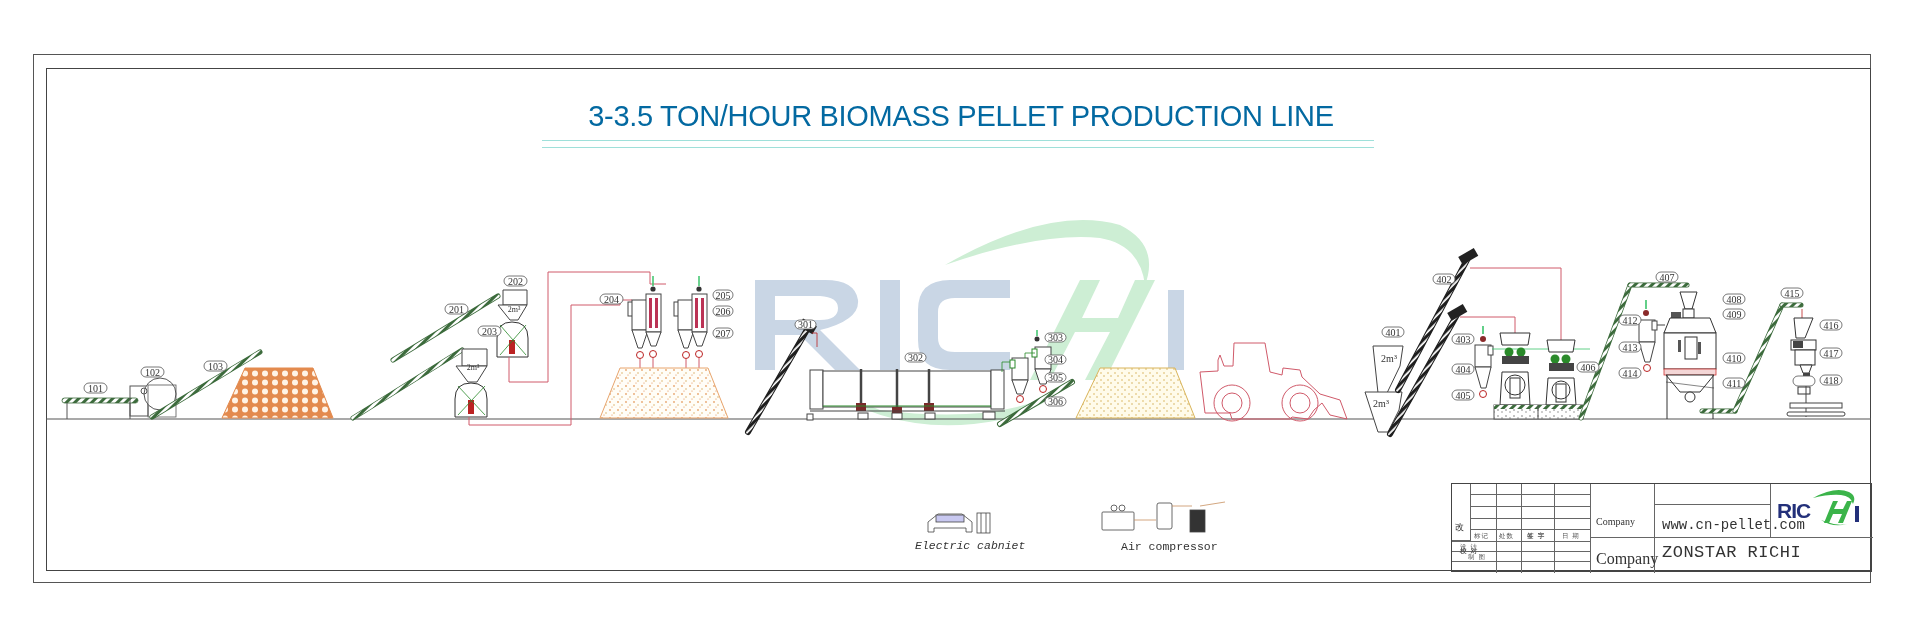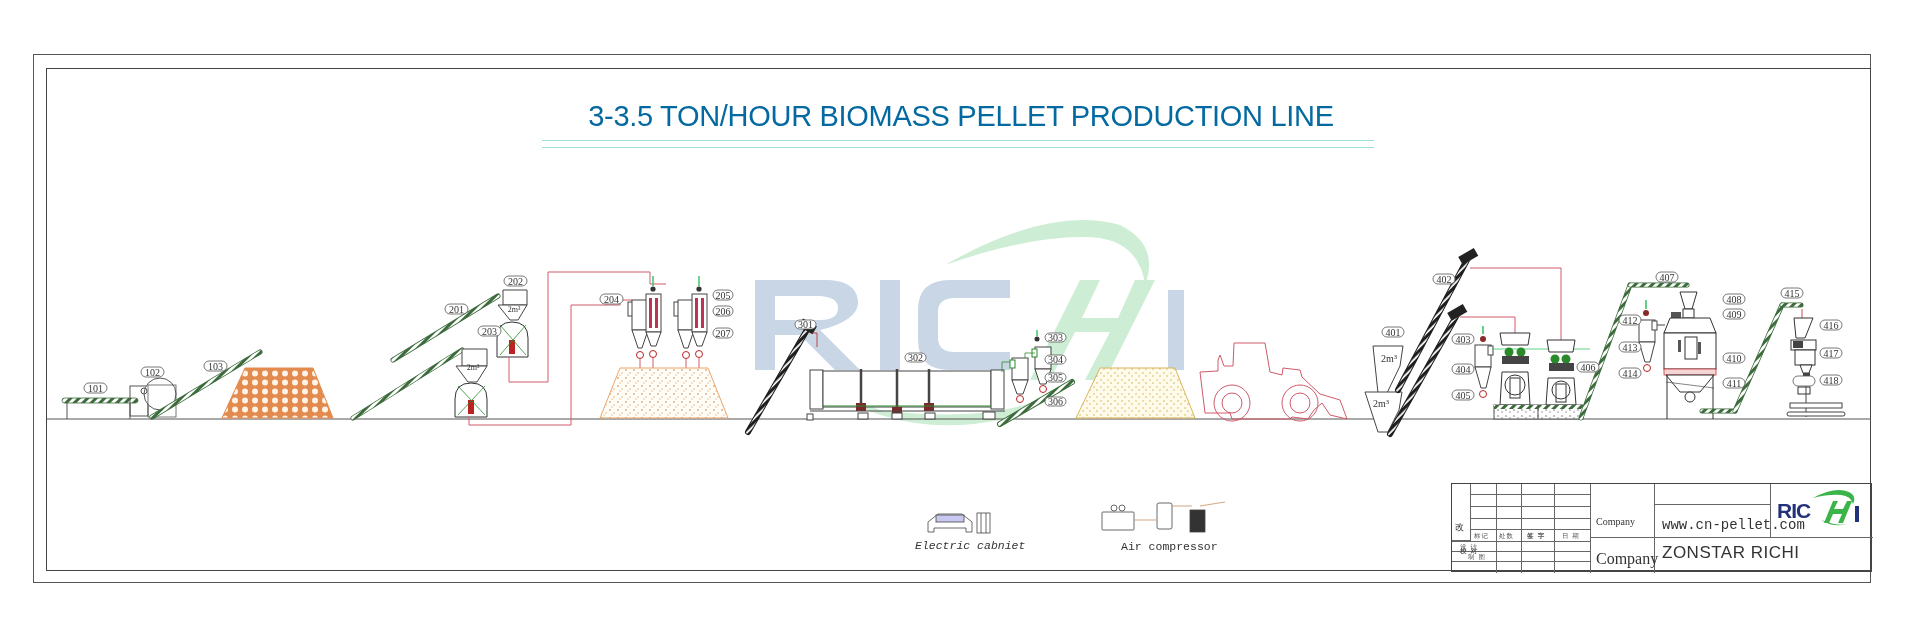--- a/index.html
+++ b/index.html
@@ -431,21 +431,21 @@
   <div class="tb-cn" style="left:16px; top:69px;">制 图</div>
   <div class="tb-cn" style="left:8px; top:63px;font-weight:bold;">校 对</div>
 
   <div class="cell" style="left:139px; top:0; width:64px; height:89px; border-right-width:1px;"></div>
   <div class="cell" style="left:139px; top:53px; width:282px; height:1px; border-top-width:1px;"></div>
   <div class="cell" style="left:203px; top:20px; width:115px; height:1px; border-top-width:1px;"></div>
   <div class="cell" style="left:318px; top:0; width:1px; height:53px; border-left-width:1px;"></div>
   <div class="tb-text" style="left:144px; top:32px; font-size:10px;">Company</div>
   <div class="tb-text" style="left:210px; top:33px; font-size:14px; font-family:'Liberation Mono', monospace;">www.cn-pellet.com</div>
   <div class="tb-text" style="left:144px; top:66px; font-size:16px;">Company</div>
-  <div class="tb-text" style="left:210px; top:59px; font-size:17px; font-family:Liberation Sans, sans-serif; letter-spacing:0.5px;">ZONSTAR RICHI</div>
+  <div class="tb-text" style="left:210px; top:59px; font-size:17px; font-family:Liberation Mono, monospace; letter-spacing:0.5px;">ZONSTAR RICHI</div>
 
   <svg style="position:absolute; left:321px; top:4px;" width="100" height="42" viewBox="0 0 100 42">
     <path d="M40 10 Q62 -2 76 4 Q84 8 80 16 Q78 8 68 7 Q56 6 40 10 Z" fill="#3bb44a"></path>
     <text x="4" y="30" font-family="Liberation Sans, sans-serif" font-weight="bold" font-size="21" fill="#23307a" letter-spacing="-1">RIC</text>
     <path d="M51 35 L60 13 L65 13 L61 21 L70 21 L74 13 L79 13 L70 35 L65 35 L69 26 L60 26 L56 35 Z" fill="#3bb44a"></path>
     <rect x="82" y="18" width="4" height="16" fill="#23307a"></rect>
     <path d="M48 32 Q60 40 74 36 Q64 38 54 34 Z" fill="#3bb44a"></path>
   </svg>
 </div>
 

